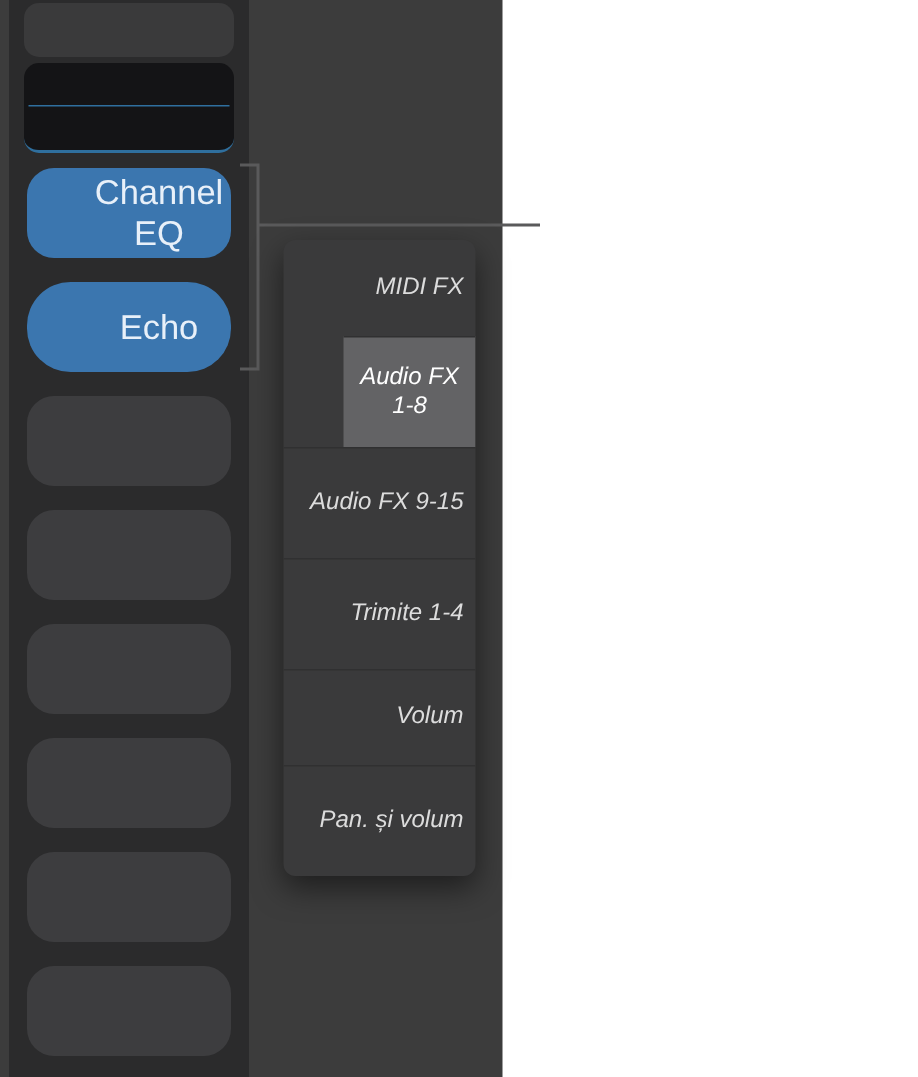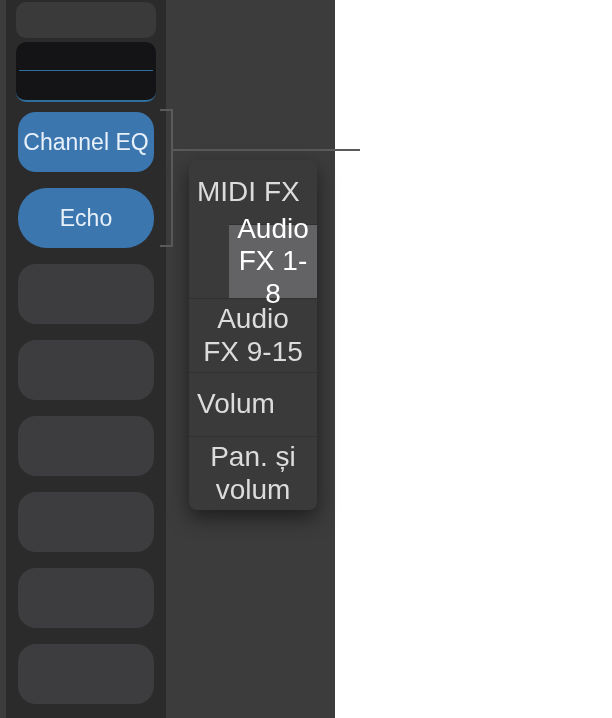--- a/index.html
+++ b/index.html
@@ -63,21 +63,21 @@
     height: 60px;
     border-radius: 18px;
     display:flex;
     align-items:center;
     justify-content:center;
     color:#fff;
     font-size:23px;
     font-weight:400;
     text-align:center;
   }
-  .plug-blue { background:#3b76af; color:#e8f0f9;}
+  .plug-blue { background:#3b76af; color:#e8f0f9;padding-left:40px;}
   .plug-empty { background:#3d3d3f; }
   .plug1 { top:112px; }
   .plug2 { top:188px;border-radius:29px; }
   .plug3 { top:264px; }
   .plug4 { top:340px; }
   .plug5 { top:416px; }
   .plug6 { top:492px; }
   .plug7 { top:568px; }
   .plug8 { top:644px; }
 
@@ -99,28 +99,29 @@
     width:128px;
     background:#3a3a3b;
     border-radius:8px;
     overflow:hidden;
     box-shadow:0 8px 20px rgba(0,0,0,0.5);
   }
   .menu-item{
     height:64px;
     display:flex;
     align-items:center;
-    justify-content:flex-start;
+    justify-content:flex-end;
     text-align:center;
     color:#dcdcdc;
-    font-size:28px;
+    font-size:16px;
     line-height:1.15;
     padding:0 8px;
     border-top:1px solid #303031;
     cursor:pointer;
+    font-style:italic;
   }
   .menu-item:first-child{ border-top:none; }
   .menu-item.tall{ height:74px; }
   .menu-item.selected{
     background:#636365;
     color:#fff;
     margin-left:40px;
   }
 </style>
 </head>
@@ -165,20 +166,23 @@
   <div class="menu">
     <div class="menu-item">
       <span>MIDI FX</span>
     </div>
     <div class="menu-item tall selected">
       <span>Audio FX 1-8</span>
     </div>
     <div class="menu-item tall">
       <span>Audio FX 9-15</span>
     </div>
+    <div class="menu-item tall">
+      <span>Trimite 1-4</span>
+    </div>
     <div class="menu-item">
       <span>Volum</span>
     </div>
     <div class="menu-item tall">
       <span>Pan. și volum</span>
     </div>
   </div>
 
 </div>
 

